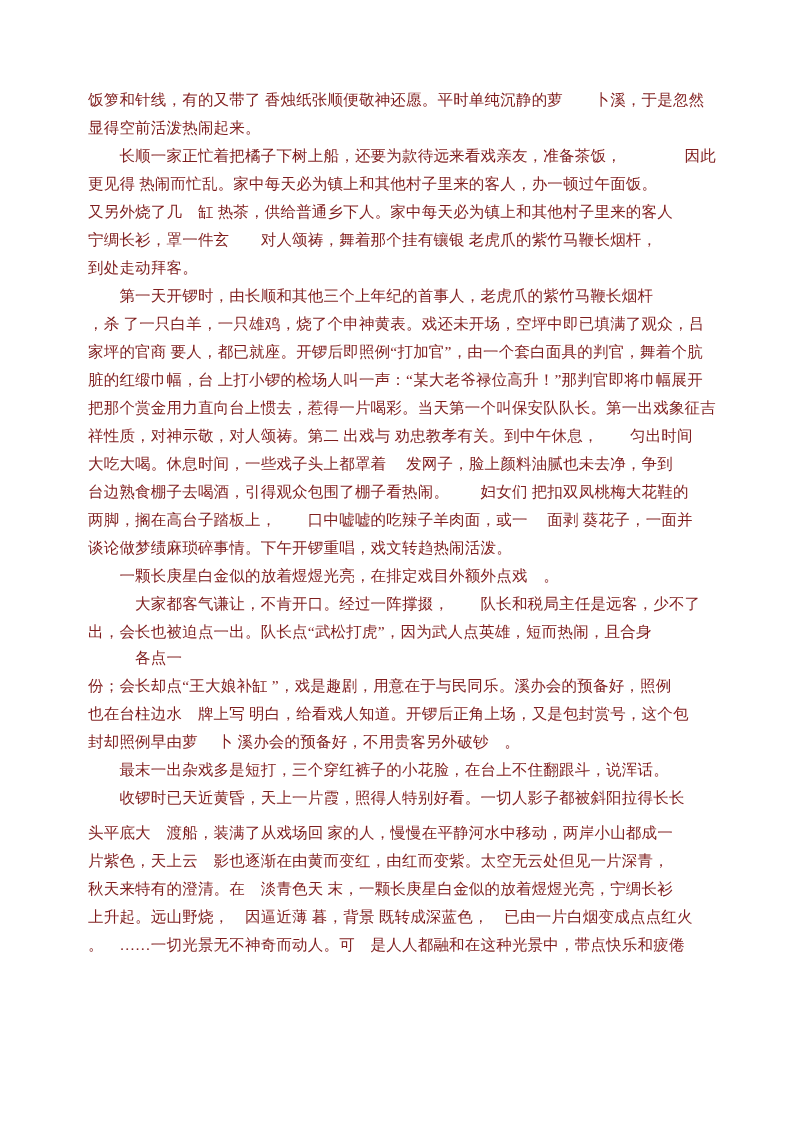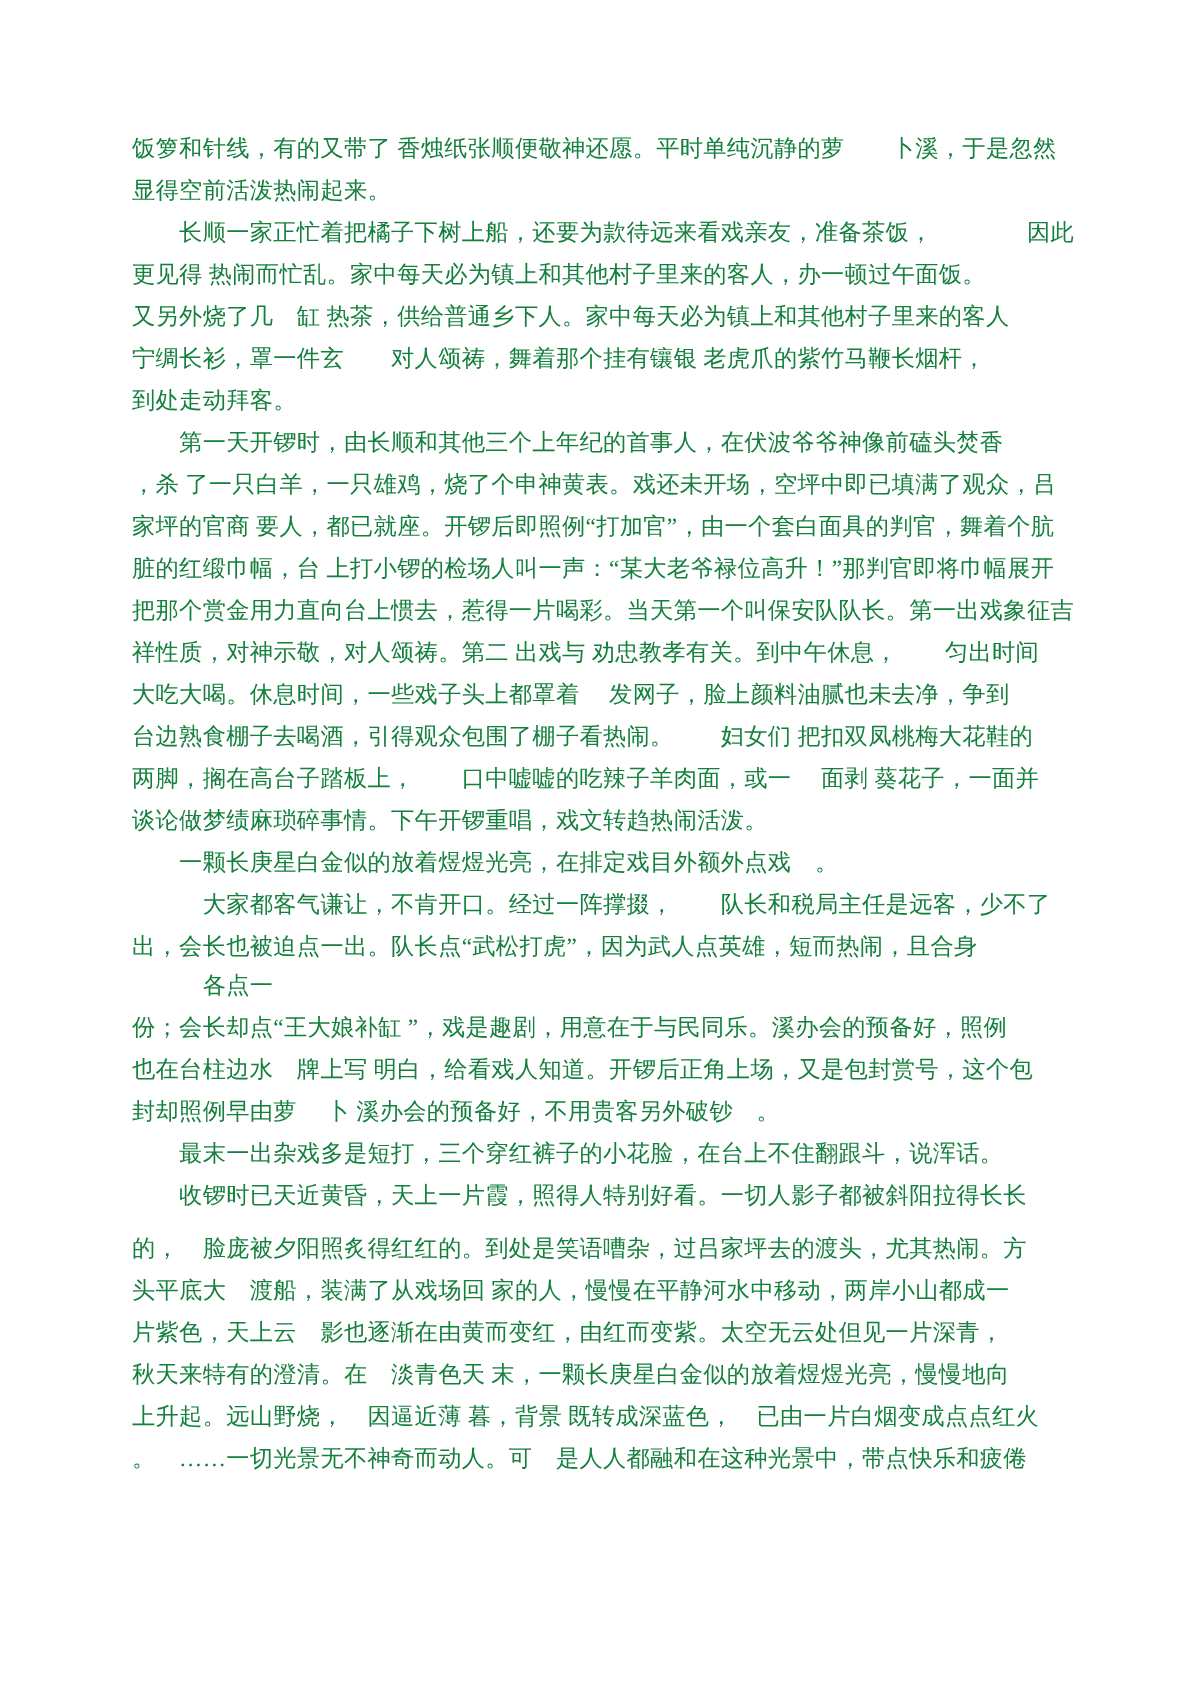--- a/index.html
+++ b/index.html
@@ -19,21 +19,21 @@
     left: 0; top: 0;
     width: 794px;
     height: 1123px;
     background: #ffffff;
   }
   .text-block {
     position: absolute;
     left: 88px;
     top: 86px;
     width: 640px;
-    color: #15803d;
+    color: #7f1d1d;
     font-family: "Liberation Serif", "DejaVu Serif", serif;
     font-size: 15.5px;
     font-weight: 400;
   }
   .line {
     white-space: pre;          
     height: 28px;
     line-height: 28px;
     letter-spacing: 0.2px;
     overflow: visible;
@@ -48,39 +48,38 @@
 
 <div class="page">
   <div class="text-block">
       <div class="line">饭箩和针线，有的又带了 香烛纸张顺便敬神还愿。平时单纯沉静的萝　　卜溪，于是忽然</div>
       <div class="line">显得空前活泼热闹起来。</div>
       <div class="line">　　长顺一家正忙着把橘子下树上船，还要为款待远来看戏亲友，准备茶饭，　　　　因此</div>
       <div class="line">更见得 热闹而忙乱。家中每天必为镇上和其他村子里来的客人，办一顿过午面饭。</div>
       <div class="line">又另外烧了几　缸 热茶，供给普通乡下人。家中每天必为镇上和其他村子里来的客人</div>
       <div class="line">宁绸长衫，罩一件玄　　对人颂祷，舞着那个挂有镶银 老虎爪的紫竹马鞭长烟杆，</div>
       <div class="line">到处走动拜客。</div>
-      <div class="line">　　第一天开锣时，由长顺和其他三个上年纪的首事人，在伏波爷爷神像前磕头焚香</div>
+      <div class="line">　　第一天开锣时，由长顺和其他三个上年纪的首事人，老虎爪的紫竹马鞭长烟杆</div>
       <div class="line">，杀 了一只白羊，一只雄鸡，烧了个申神黄表。戏还未开场，空坪中即已填满了观众，吕</div>
       <div class="line">家坪的官商 要人，都已就座。开锣后即照例“打加官”，由一个套白面具的判官，舞着个肮</div>
       <div class="line">脏的红缎巾幅，台 上打小锣的检场人叫一声：“某大老爷禄位高升！”那判官即将巾幅展开</div>
       <div class="line">把那个赏金用力直向台上惯去，惹得一片喝彩。当天第一个叫保安队队长。第一出戏象征吉</div>
       <div class="line">祥性质，对神示敬，对人颂祷。第二 出戏与 劝忠教孝有关。到中午休息，　　匀出时间</div>
       <div class="line">大吃大喝。休息时间，一些戏子头上都罩着　 发网子，脸上颜料油腻也未去净，争到</div>
       <div class="line">台边熟食棚子去喝酒，引得观众包围了棚子看热闹。　　妇女们 把扣双凤桃梅大花鞋的</div>
       <div class="line">两脚，搁在高台子踏板上，　　口中嘘嘘的吃辣子羊肉面，或一　 面剥 葵花子，一面并</div>
       <div class="line">谈论做梦绩麻琐碎事情。下午开锣重唱，戏文转趋热闹活泼。</div>
       <div class="line">　　一颗长庚星白金似的放着煜煜光亮，在排定戏目外额外点戏　。</div>
       <div class="line">　　　大家都客气谦让，不肯开口。经过一阵撑掇，　　队长和税局主任是远客，少不了</div>
       <div class="line">出，会长也被迫点一出。队长点“武松打虎”，因为武人点英雄，短而热闹，且合身</div>
       <div class="line">　　　各点一</div>
       <div class="line">份；会长却点“王大娘补缸 ”，戏是趣剧，用意在于与民同乐。溪办会的预备好，照例</div>
       <div class="line">也在台柱边水　牌上写 明白，给看戏人知道。开锣后正角上场，又是包封赏号，这个包</div>
       <div class="line">封却照例早由萝　 卜 溪办会的预备好，不用贵客另外破钞　。</div>
       <div class="line">　　最末一出杂戏多是短打，三个穿红裤子的小花脸，在台上不住翻跟斗，说浑话。</div>
       <div class="line">　　收锣时已天近黄昏，天上一片霞，照得人特别好看。一切人影子都被斜阳拉得长长</div>
-      <div class="line">的，　脸庞被夕阳照炙得红红的。到处是笑语嘈杂，过吕家坪去的渡头，尤其热闹。方</div>
       <div class="line">头平底大　渡船，装满了从戏场回 家的人，慢慢在平静河水中移动，两岸小山都成一</div>
       <div class="line">片紫色，天上云　影也逐渐在由黄而变红，由红而变紫。太空无云处但见一片深青，</div>
-      <div class="line">秋天来特有的澄清。在　淡青色天 末，一颗长庚星白金似的放着煜煜光亮，慢慢地向</div>
+      <div class="line">秋天来特有的澄清。在　淡青色天 末，一颗长庚星白金似的放着煜煜光亮，宁绸长衫</div>
       <div class="line">上升起。远山野烧，　因逼近薄 暮，背景 既转成深蓝色，　已由一片白烟变成点点红火</div>
       <div class="line">。　……一切光景无不神奇而动人。可　是人人都融和在这种光景中，带点快乐和疲倦</div>
     </div>
 </div>
 
 </body></html>

